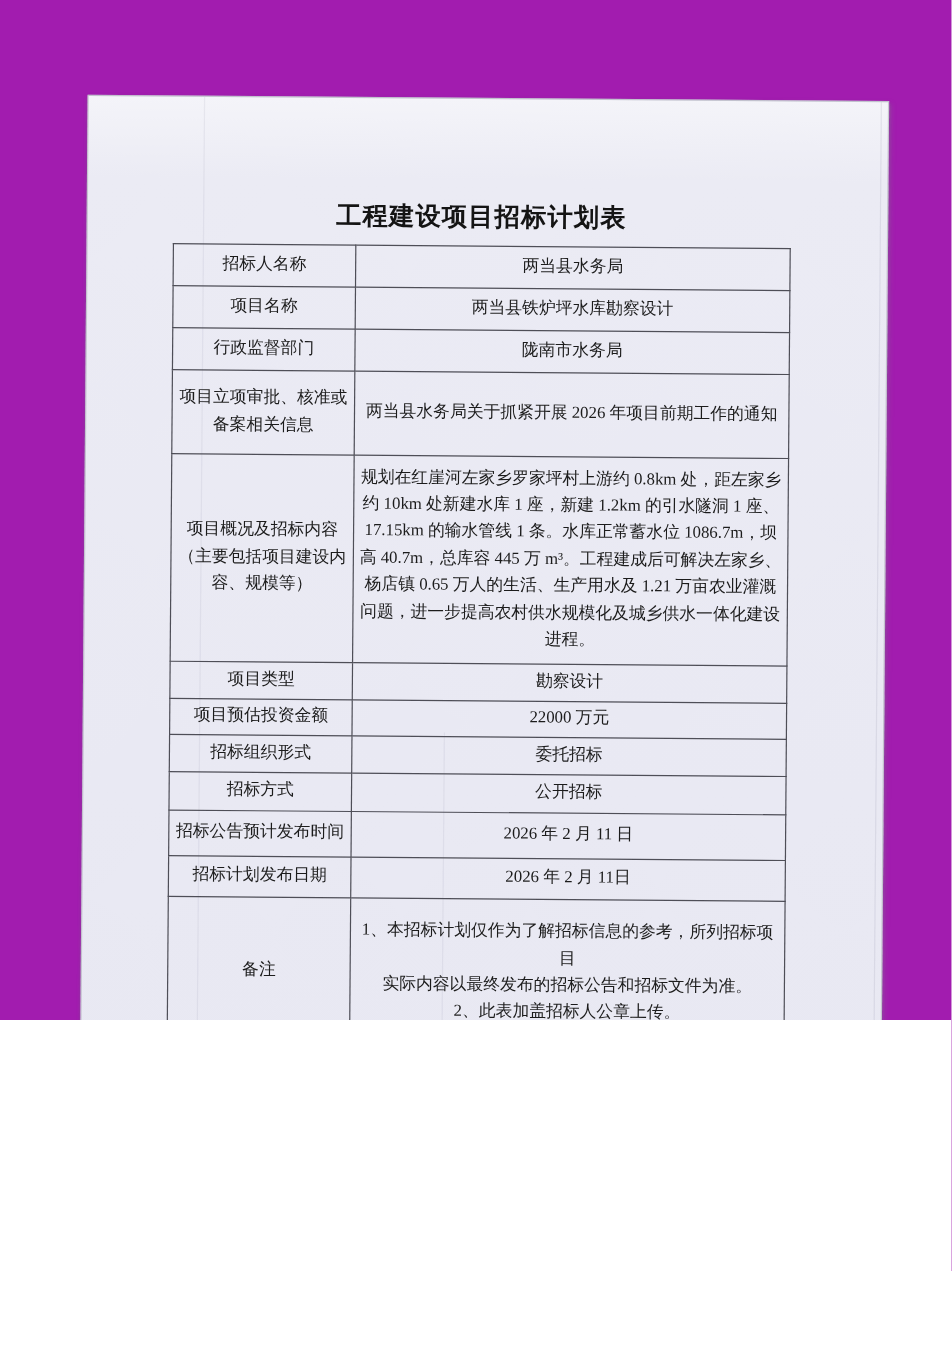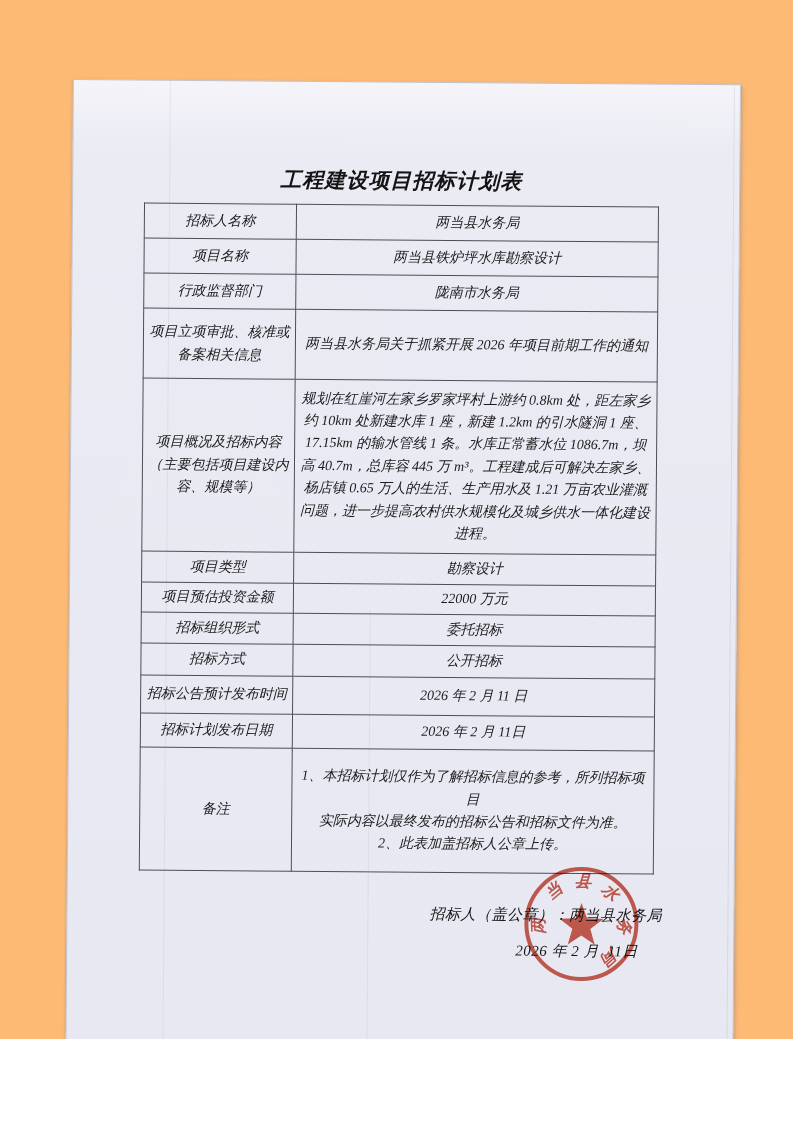--- a/index.html
+++ b/index.html
@@ -1,21 +1,20 @@
 <!DOCTYPE html>
 <html><head>
 <meta charset="utf-8">
 <style>
   * { box-sizing: border-box; }
   html,body { margin:0; padding:0; background:#ffffff; }
   .page {
-    position:relative; width:793px; height:1039px;
-    background:#fdba74; overflow:hidden;
+    position:relative; width:793px; height:850px;
+    background:#a21caf; overflow:hidden;
     font-family:"Liberation Serif", serif;
-    font-style:italic;
   }
   .paper {
     position:absolute; left:73px; top:79px; width:668px; height:962px;
     background:linear-gradient(180deg,#f4f4f9 0%, #ebebf4 7%, #e9e9f3 60%, #e8e8f2 100%);
     transform:rotate(0.45deg); transform-origin:0 0;
     border:1px solid rgba(148,148,162,0.45);
     box-shadow:0 2px 3px rgba(110,110,128,0.45), 2px 2px 4px rgba(130,130,148,0.25);
   }
   .crease { position:absolute; top:0; bottom:0; width:1px; background:rgba(120,120,148,0.10); }
   .crease.c1 { left:96px; }

